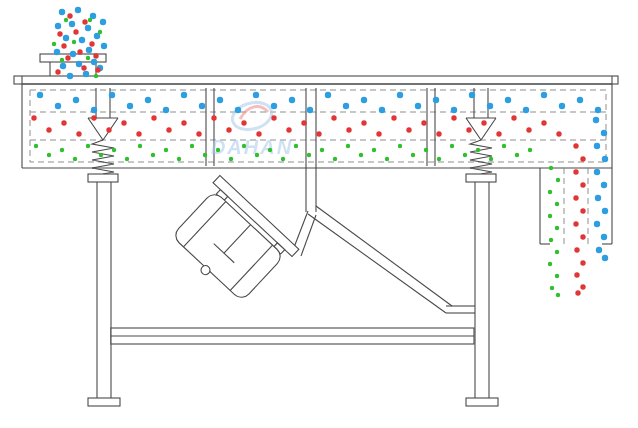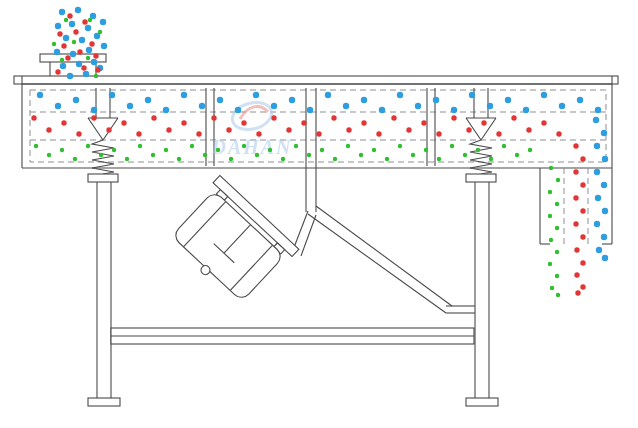--- a/index.html
+++ b/index.html
@@ -1,21 +1,21 @@
 <!DOCTYPE html>
 <html><head>
 <meta charset="utf-8">
 <style>
   html,body{margin:0;padding:0;background:#ffffff;}
   .canvas{
     position:relative;
     width:638px;height:428px;
     background:#ffffff;
     overflow:hidden;
-    font-family:Liberation Serif, serif;
+    font-family:Liberation Sans, sans-serif;
   }
   svg{position:absolute;top:0;left:0;}
   .ln{stroke:#4a4a4a;stroke-width:1.1;fill:none;}
   .lnw{stroke:#4a4a4a;stroke-width:1.1;fill:#ffffff;}
   .dash{stroke:#8f8f8f;stroke-width:1;fill:none;stroke-dasharray:6 4;}
   .wm-text{font-style:italic;font-weight:bold;font-size:20px;letter-spacing:2px;text-anchor:middle;}
 </style>
 </head>
 <body>
 

